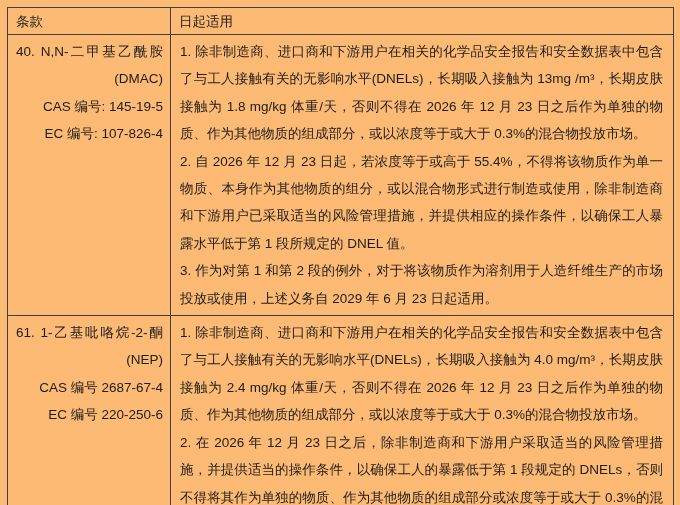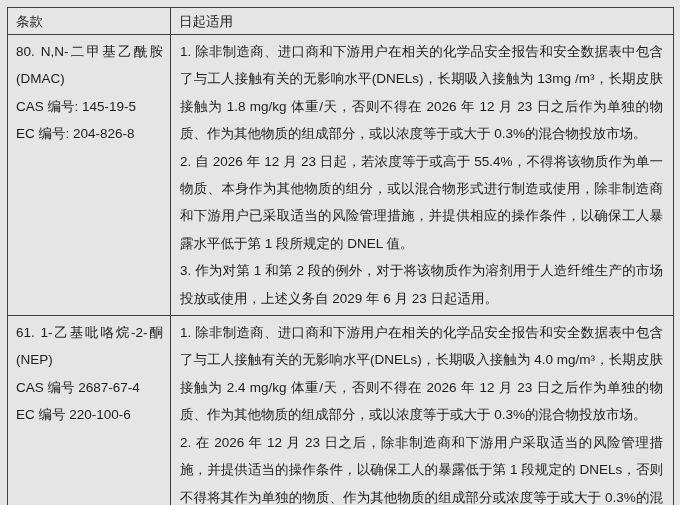--- a/index.html
+++ b/index.html
@@ -12,21 +12,21 @@
     height: 505px;
     overflow: hidden;
     font-family: "Liberation Sans", "DejaVu Sans", sans-serif;
     color: #1d1d1d;
   }
   .page {
     box-sizing: border-box;
     width: 680px;
     height: 505px;
     padding: 7px;
-    background: #e5e5e5;
+    background: #fdba74;
   }
   table.restriction-table {
     border-collapse: collapse;
     table-layout: fixed;
     width: 666px;
   }
   col.col-clause { width: 163px; }
   col.col-req   { width: 503px; }
   th, td {
     border: 1px solid #3f3f3f;
@@ -46,20 +46,21 @@
   tr.body-row-2 { height: 189px; }
   td.clause-cell {
     padding: 3px 7px 3px 8px;
   }
   td.req-cell {
     padding: 3px 10px 3px 9px;
   }
   td p {
     margin: 0;
     line-height: 27.4px;
+    text-align: right;
   }
   td.req-cell p {
     text-align: justify;
     text-justify: inter-character;
   }
   .substance-title {
     text-align: justify;
     text-align-last: justify;
     text-justify: inter-character;
   }
@@ -75,37 +76,37 @@
     </colgroup>
     <thead>
       <tr class="header-row">
         <th>条款</th>
         <th>日起适用</th>
       </tr>
     </thead>
     <tbody>
       <tr class="body-row-1">
         <td class="clause-cell">
-          <p class="substance-title">80. N,N-二甲基乙酰胺</p>
+          <p class="substance-title">40. N,N-二甲基乙酰胺</p>
           <p>(DMAC)</p>
           <p>CAS 编号: 145-19-5</p>
-          <p>EC 编号: 204-826-8</p>
+          <p>EC 编号: 107-826-4</p>
         </td>
         <td class="req-cell">
           <p>1. 除非制造商、进口商和下游用户在相关的化学品安全报告和安全数据表中包含了与工人接触有关的无影响水平(DNELs)，长期吸入接触为 13mg /m³，长期皮肤接触为 1.8 mg/kg 体重/天，否则不得在 2026 年 12 月 23 日之后作为单独的物质、作为其他物质的组成部分，或以浓度等于或大于 0.3%的混合物投放市场。</p>
           <p>2. 自 2026 年 12 月 23 日起，若浓度等于或高于 55.4%，不得将该物质作为单一物质、本身作为其他物质的组分，或以混合物形式进行制造或使用，除非制造商和下游用户已采取适当的风险管理措施，并提供相应的操作条件，以确保工人暴露水平低于第 1 段所规定的 DNEL 值。</p>
           <p>3. 作为对第 1 和第 2 段的例外，对于将该物质作为溶剂用于人造纤维生产的市场投放或使用，上述义务自 2029 年 6 月 23 日起适用。</p>
         </td>
       </tr>
       <tr class="body-row-2">
         <td class="clause-cell">
           <p class="substance-title">61. 1-乙基吡咯烷-2-酮</p>
           <p>(NEP)</p>
           <p>CAS 编号 2687-67-4</p>
-          <p>EC 编号 220-100-6</p>
+          <p>EC 编号 220-250-6</p>
         </td>
         <td class="req-cell">
           <p>1. 除非制造商、进口商和下游用户在相关的化学品安全报告和安全数据表中包含了与工人接触有关的无影响水平(DNELs)，长期吸入接触为 4.0 mg/m³，长期皮肤接触为 2.4 mg/kg 体重/天，否则不得在 2026 年 12 月 23 日之后作为单独的物质、作为其他物质的组成部分，或以浓度等于或大于 0.3%的混合物投放市场。</p>
           <p>2. 在 2026 年 12 月 23 日之后，除非制造商和下游用户采取适当的风险管理措施，并提供适当的操作条件，以确保工人的暴露低于第 1 段规定的 DNELs，否则不得将其作为单独的物质、作为其他物质的组成部分或浓度等于或大于 0.3%的混合物生产或使用。</p>
         </td>
       </tr>
     </tbody>
   </table>
 </div>
 

